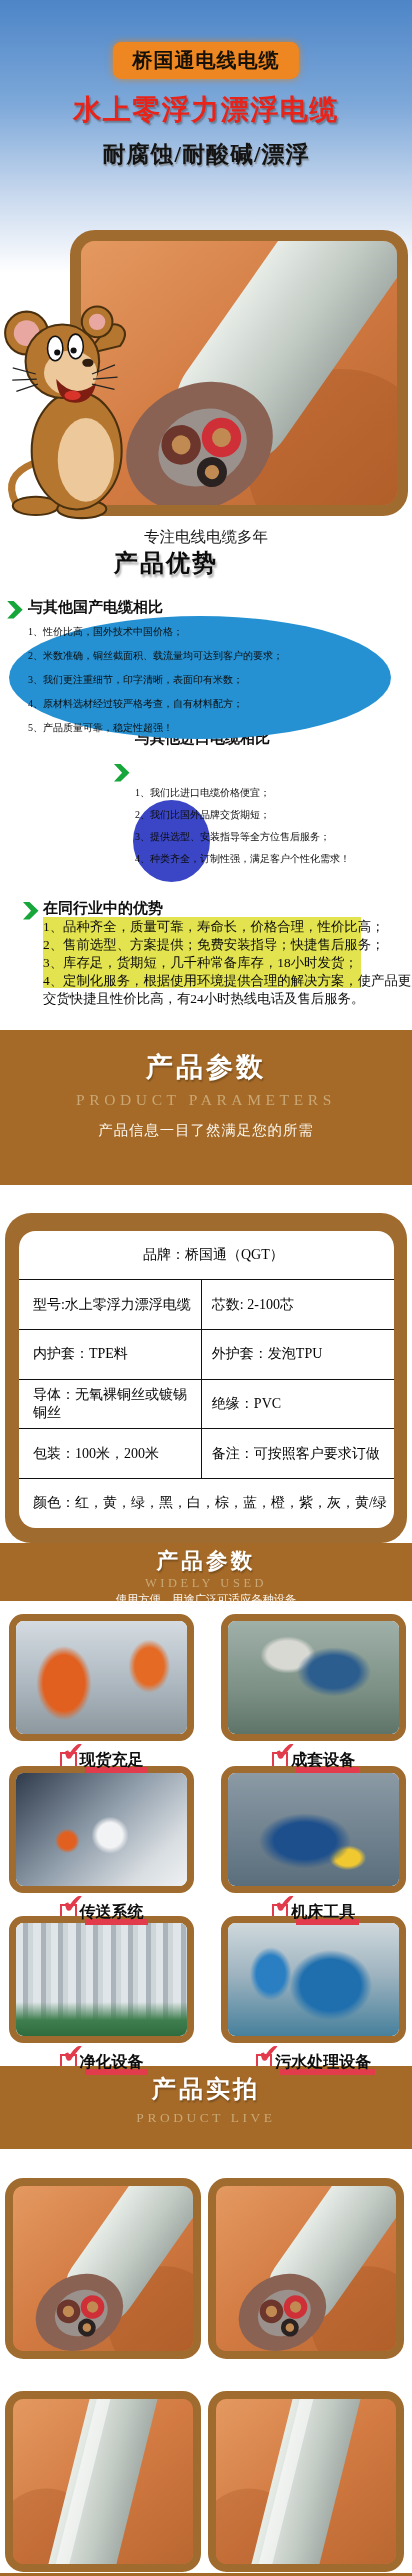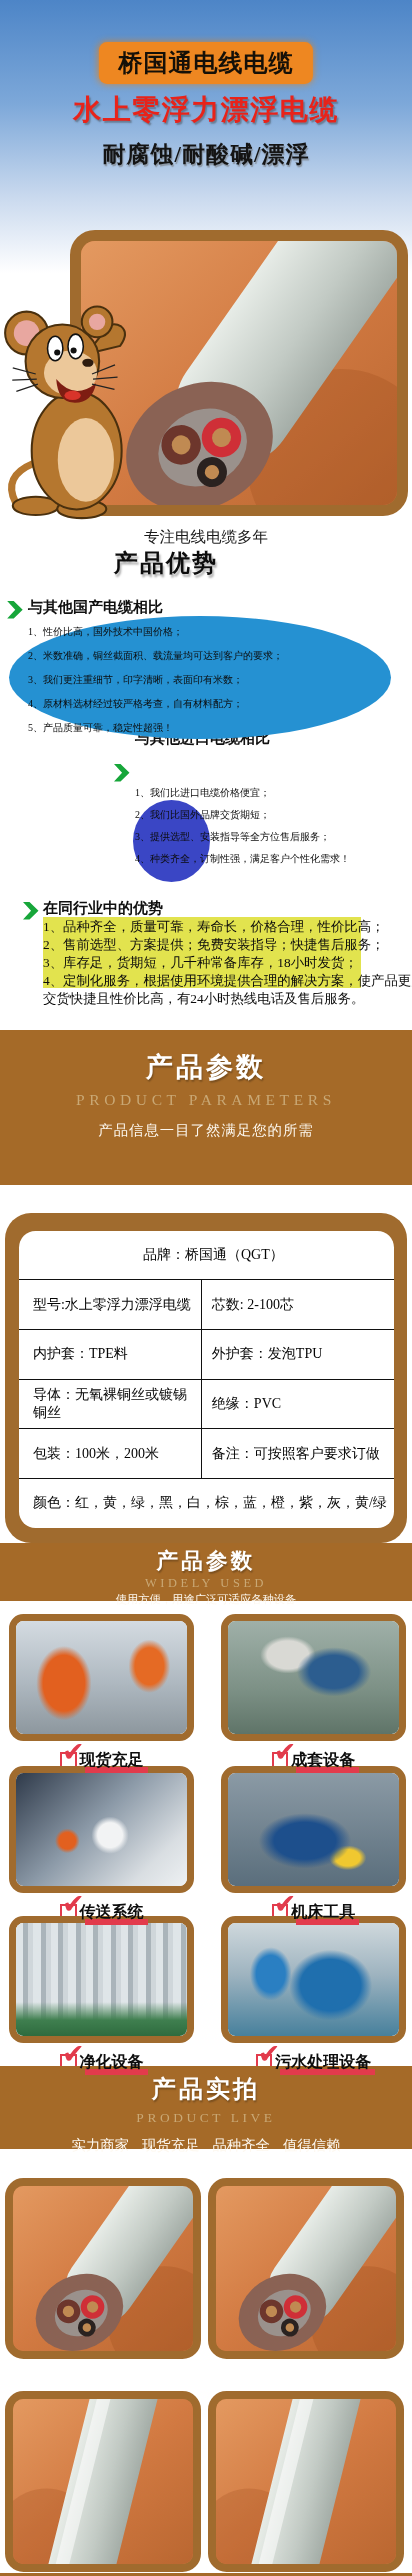--- a/index.html
+++ b/index.html
@@ -11,21 +11,21 @@
   *{margin:0;padding:0;box-sizing:border-box;}
   html,body{background:#fff;}
   body{font-family:"Liberation Serif","DejaVu Serif",serif;color:#111;}
   .page{position:relative;width:412px;height:3091px;margin:0 auto;background:#fff;overflow:hidden;}
 
   
   .hero-bg{position:absolute;top:0;left:0;width:412px;height:273px;
     background:linear-gradient(180deg,#4d85c7 0%,#7da8d9 38%,#c9d9ee 72%,#ffffff 100%);}
   .brand-badge{position:absolute;top:42px;left:50%;transform:translateX(-50%);
     background:var(--badge_orange);border-radius:8.2px;padding:5.2px 19.6px;
-    font-size:24px;font-weight:600;color:#151008;letter-spacing:1px;
+    font-size:20px;font-weight:600;color:#151008;letter-spacing:1px;
     box-shadow:0 0 7.2px rgba(233,130,20,.8);white-space:nowrap;}
   .hero-title{position:absolute;top:91px;width:412px;text-align:center;
     font-size:28px;font-weight:700;color:var(--title_red);letter-spacing:1.5px;
     text-shadow:1.5px 2.1px 1.5px rgba(60,60,60,.45);}
   .hero-sub{position:absolute;top:139px;width:412px;text-align:center;
     font-size:23px;font-weight:600;color:#141414;letter-spacing:1px;
     text-shadow:1px 1.5px 1px rgba(110,110,110,.55);}
 
   
   .main-photo{position:absolute;top:230px;left:70px;width:338px;height:286px;
@@ -347,21 +347,20 @@
       <span class="checkbox">
           <span class="checkmark">✔</span>
         </span>
       <span class="app-label"><span>污水处理设备</span><span class="bar"></span></span>
     </div>
   </div>
 
   <div class="band band-live">
     <div class="band-title">产品实拍</div>
     <div class="band-en">PRODUCT LIVE</div>
-    <div class="band-tag">实力商家 现货充足 品种齐全 值得信赖</div>
   </div>
 
   <div class="live-photo" style="left:5.2px;top:2178px">
     <svg viewBox="0 0 400 350" preserveAspectRatio="xMidYMid slice">
         <use href="#cable-end"></use>
       </svg>
   </div>
   <div class="live-photo" style="left:208px;top:2178px">
     <svg viewBox="0 0 400 350" preserveAspectRatio="xMidYMid slice">
         <use href="#cable-end"></use>

